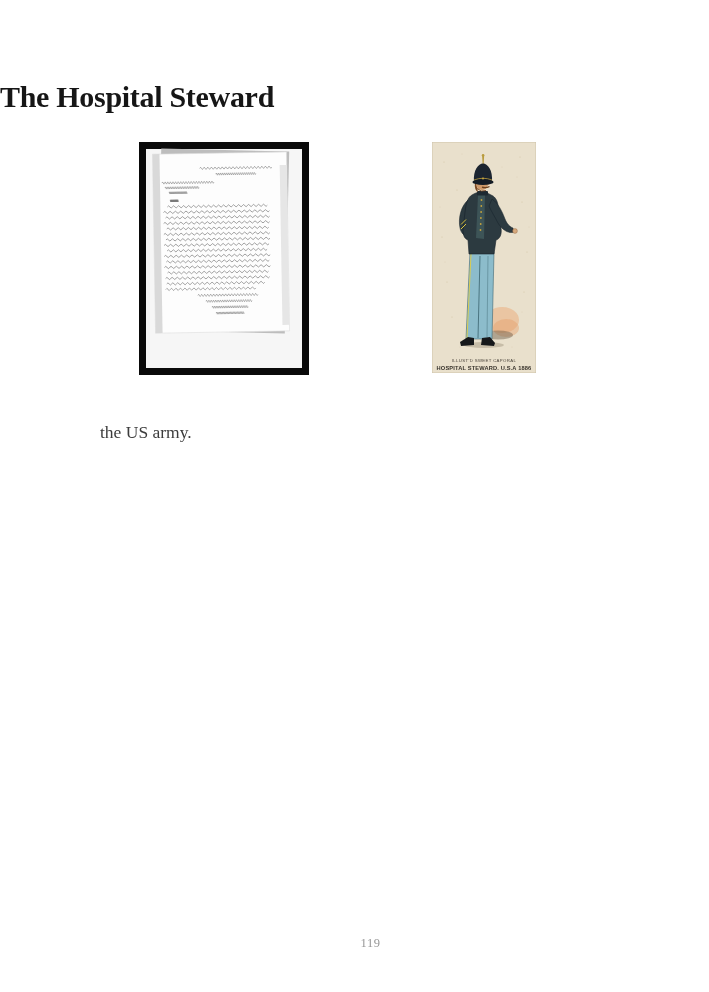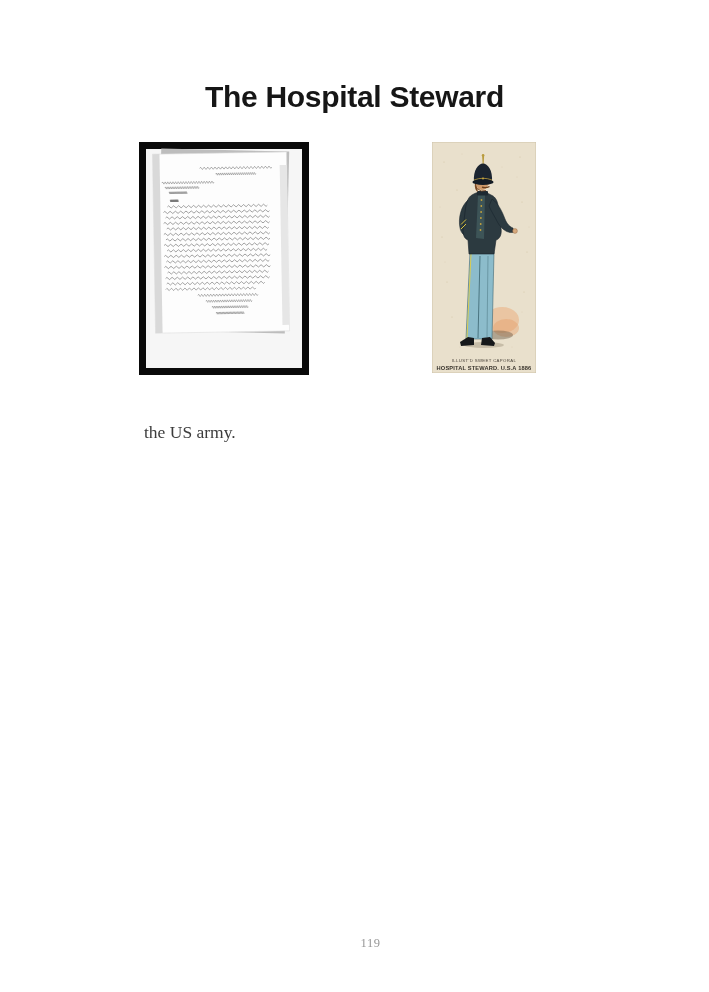--- a/index.html
+++ b/index.html
@@ -2,33 +2,33 @@
 <html><head>
 <meta charset="utf-8">
 <style>
   html,body { margin:0; padding:0; background:#ffffff; }
   .page {
     position:relative; width:709px; height:992px; background:#ffffff;
     font-family:"Liberation Serif", serif; overflow:hidden;
   }
   .title {
     position:absolute; top:79px; left:0; width:709px;
-    text-align:center; font-family:Liberation Sans, sans-serif;
+    text-align:left; font-family:Liberation Serif, serif;
     font-weight:700; font-size:30px; line-height:36px; color:#161616;
     letter-spacing:-0.3px;
   }
   .fig-letter { position:absolute; left:139px; top:142px; width:170px; height:233px; }
   .fig-card   { position:absolute; left:432px; top:142px; width:104px; height:231px; }
   .fig-letter svg, .fig-card svg { display:block; width:100%; height:100%; }
   .body-par {
     position:absolute; left:100px; top:419px; width:504px;
     font-size:17.5px; line-height:26.4px; color:#3c3c3c;
   }
   .body-par .line { text-align:justify; text-align-last:justify; white-space:normal; }
-  .body-par .line:last-child { text-align-last:left;margin-left:44px; }
+  .body-par .line:last-child { text-align-last:left; }
   .pageno {
     position:absolute; top:936px; left:16px; width:709px; text-align:center;
     font-size:12.5px; color:#979797; letter-spacing:0.5px;
   }
   .cap1 { font-family:"Liberation Sans", sans-serif; font-size:4.3px; letter-spacing:0.35px; fill:#4a443c; }
   .cap2 { font-family:"Liberation Sans", sans-serif; font-size:5.7px; font-weight:700; letter-spacing:0.15px; fill:#38332c; }
 </style>
 </head>
 <body>
 

